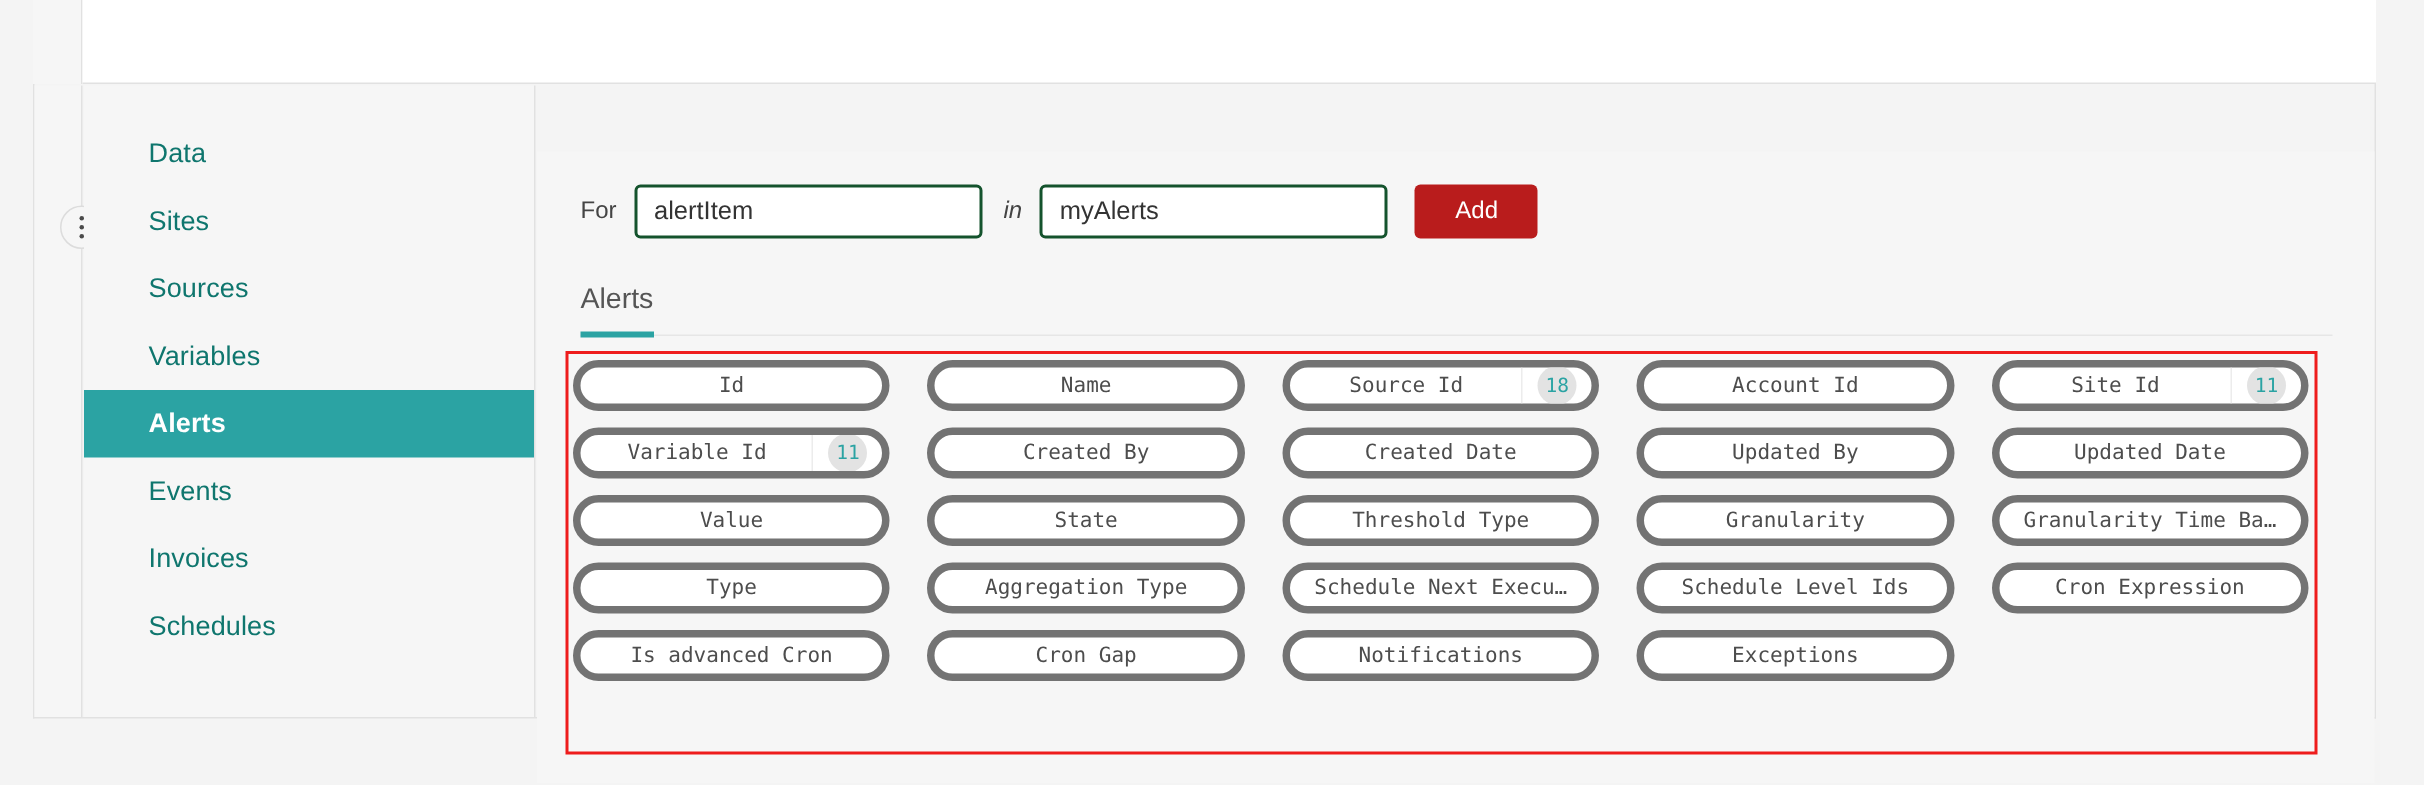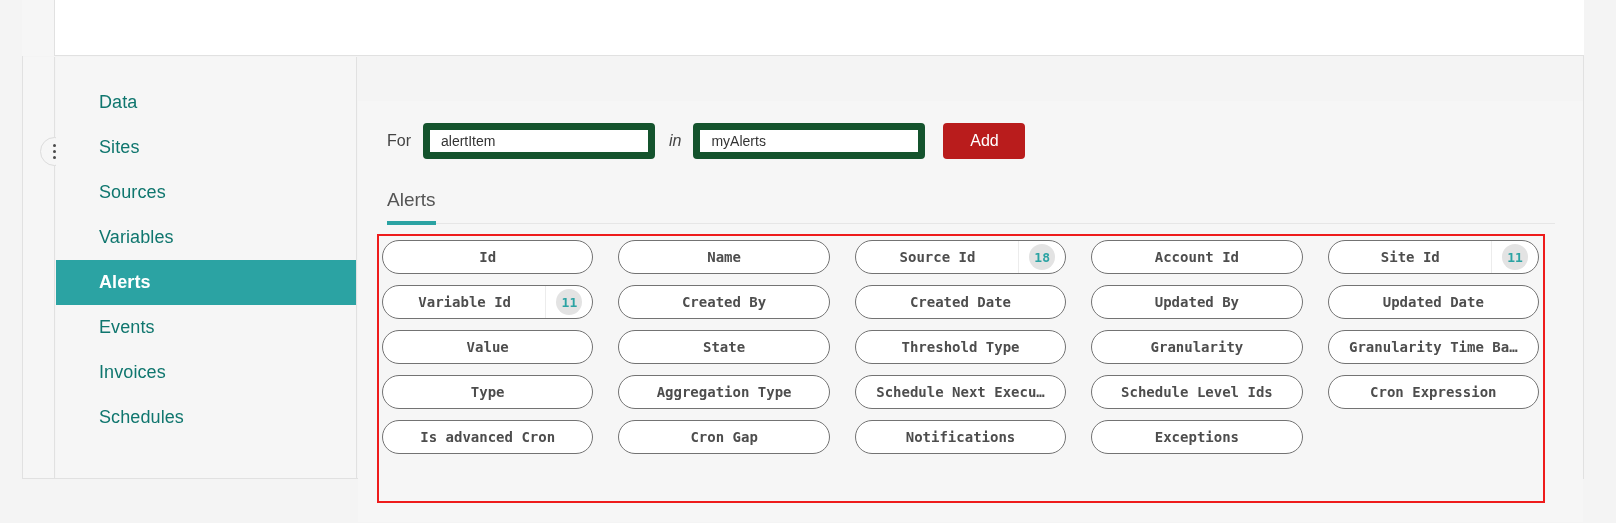--- a/index.html
+++ b/index.html
@@ -119,23 +119,23 @@
     display: flex;
     align-items: center;
   }
   .formrow .lbl {
     font-size: 16px;
     color: #444;
   }
   .formrow .txt {
     height: 36px;
     background: #ffffff;
-    border: 7px solid #14532d;
+    border: 2px solid #14532d;
     border-radius: 4px;
-    font-size: 14px;
+    font-size: 17px;
     color: #333;
     padding: 0 11px;
     font-family: "Liberation Sans", sans-serif;
     outline: none;
   }
   #for-input { width: 232px; margin-left: 12px; }
   #in-input  { width: 232px; margin-left: 12px; }
   .formrow .lbl.in { margin-left: 14px; font-style: italic; }
   .addbtn {
     margin-left: 18px;
@@ -182,29 +182,28 @@
     left: 24px; top: 139px;
     width: 1157px;
     display: grid;
     grid-template-columns: repeat(5, 1fr);
     column-gap: 25px;
     row-gap: 11px;
   }
   .chip {
     height: 34px;
     background: #ffffff;
-    border: 1px solid #737373;
+    border: 5px solid #737373;
     border-radius: 18px;
     display: flex;
     align-items: center;
     justify-content: center;
     position: relative;
     overflow: hidden;
     cursor: pointer;
-    font-weight: bold;
   }
   .chip .chip-label {
     font-family: "DejaVu Sans Mono", monospace;
     font-size: 14px;
     color: #4d4d4d;
     white-space: nowrap;
     overflow: hidden;
     text-overflow: ellipsis;
     max-width: 100%;
     padding: 0 10px;

